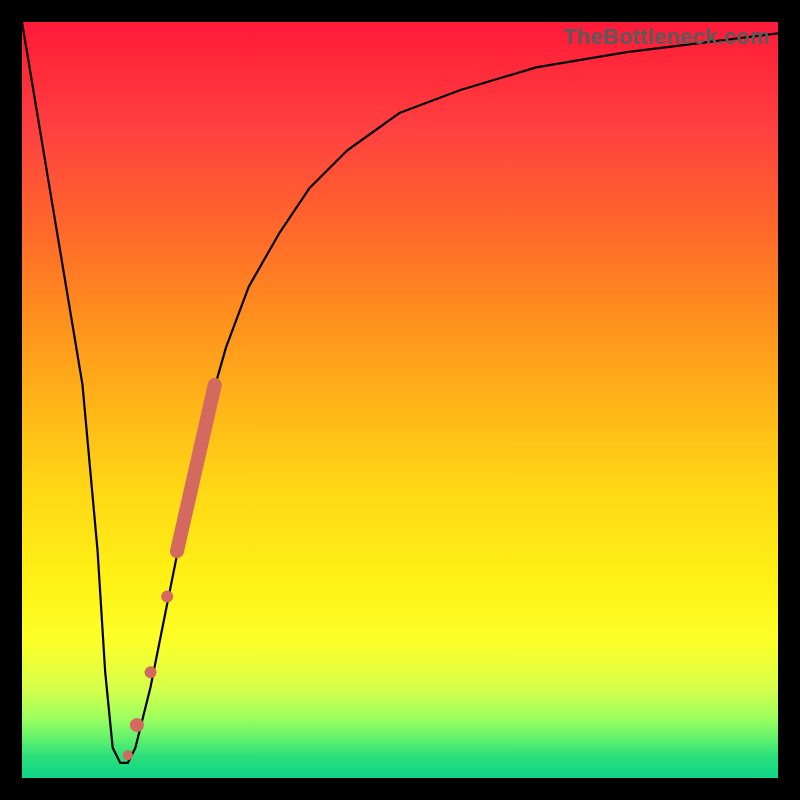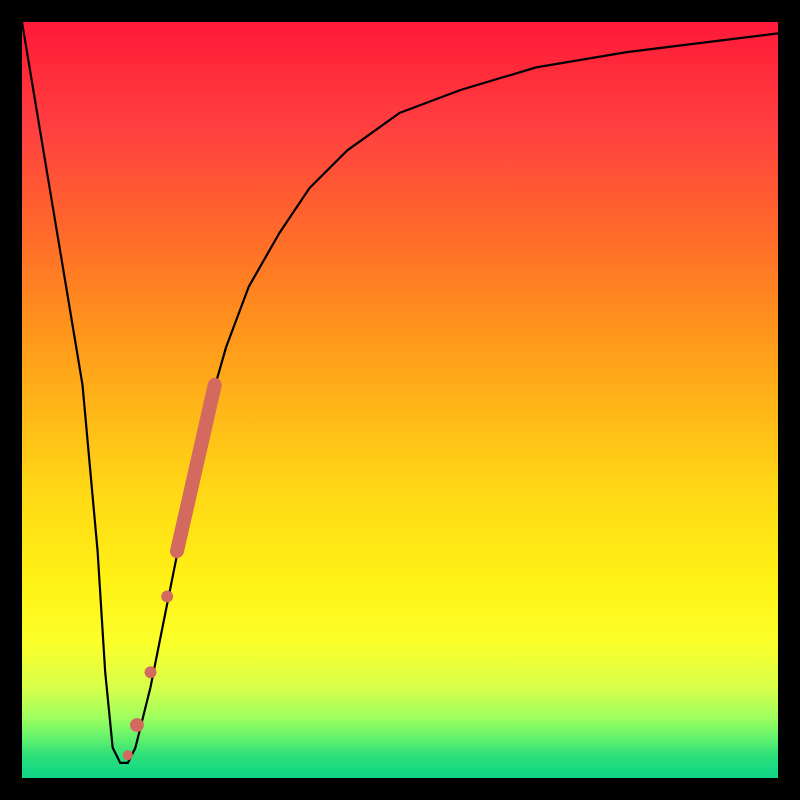--- a/index.html
+++ b/index.html
@@ -76,14 +76,15 @@
       </g>
       <g id="markers-group">
           <line x1="154.98" y1="529.2" x2="192.78" y2="362.88" stroke="#d46a5f" stroke-width="14" stroke-linecap="round"></line>
           <circle cx="145.15200000000002" cy="574.56" r="6" fill="#d46a5f"></circle>
           <circle cx="128.52" cy="650.16" r="6" fill="#d46a5f"></circle>
           <circle cx="114.91199999999999" cy="703.08" r="7" fill="#d46a5f"></circle>
           <circle cx="105.84" cy="733.32" r="5" fill="#d46a5f"></circle>
         </g>
     </svg>
 
+    <div class="watermark">TheBottleneck.com</div>
   </div>
 </div>
 
 </body></html>

